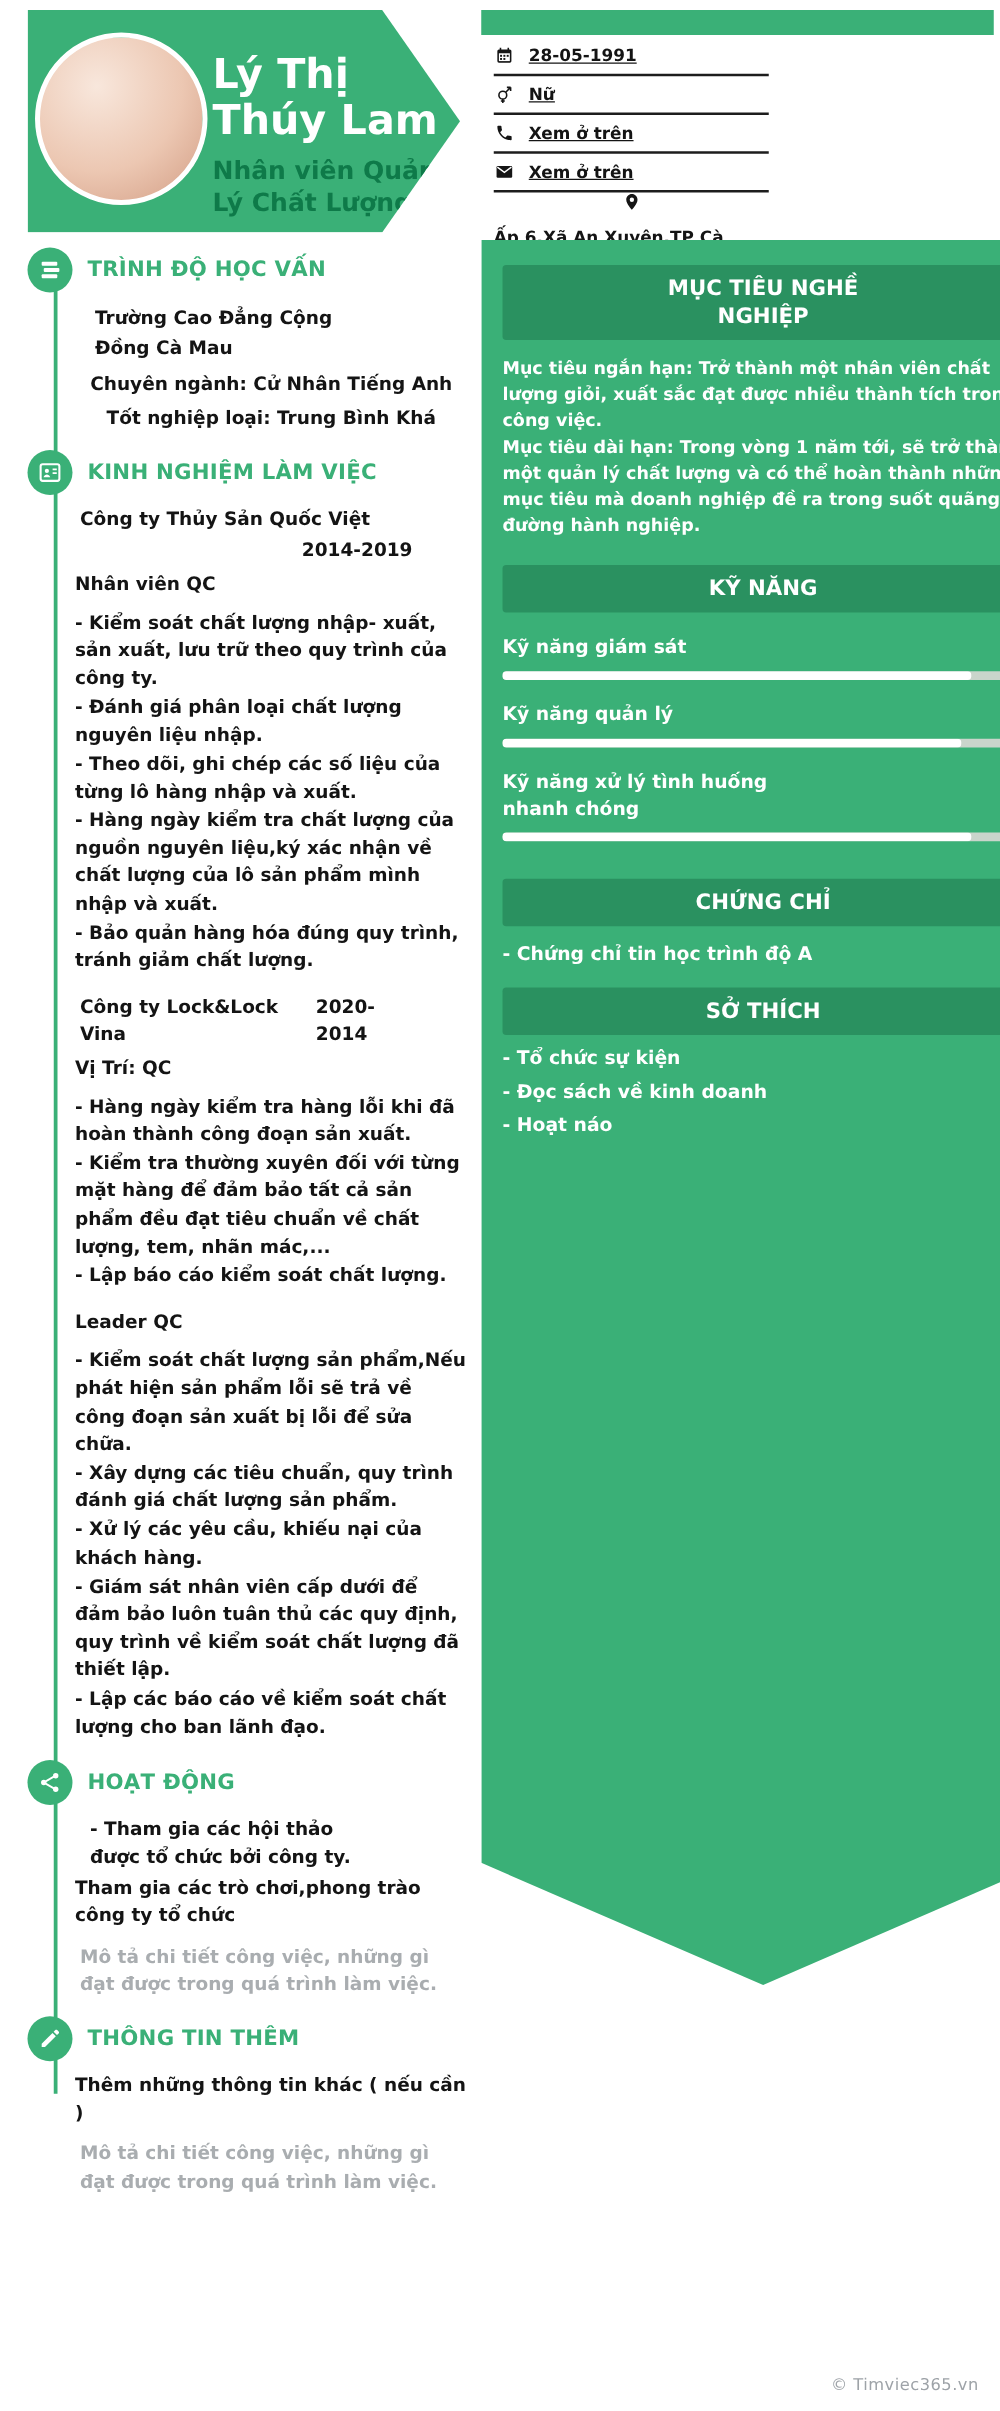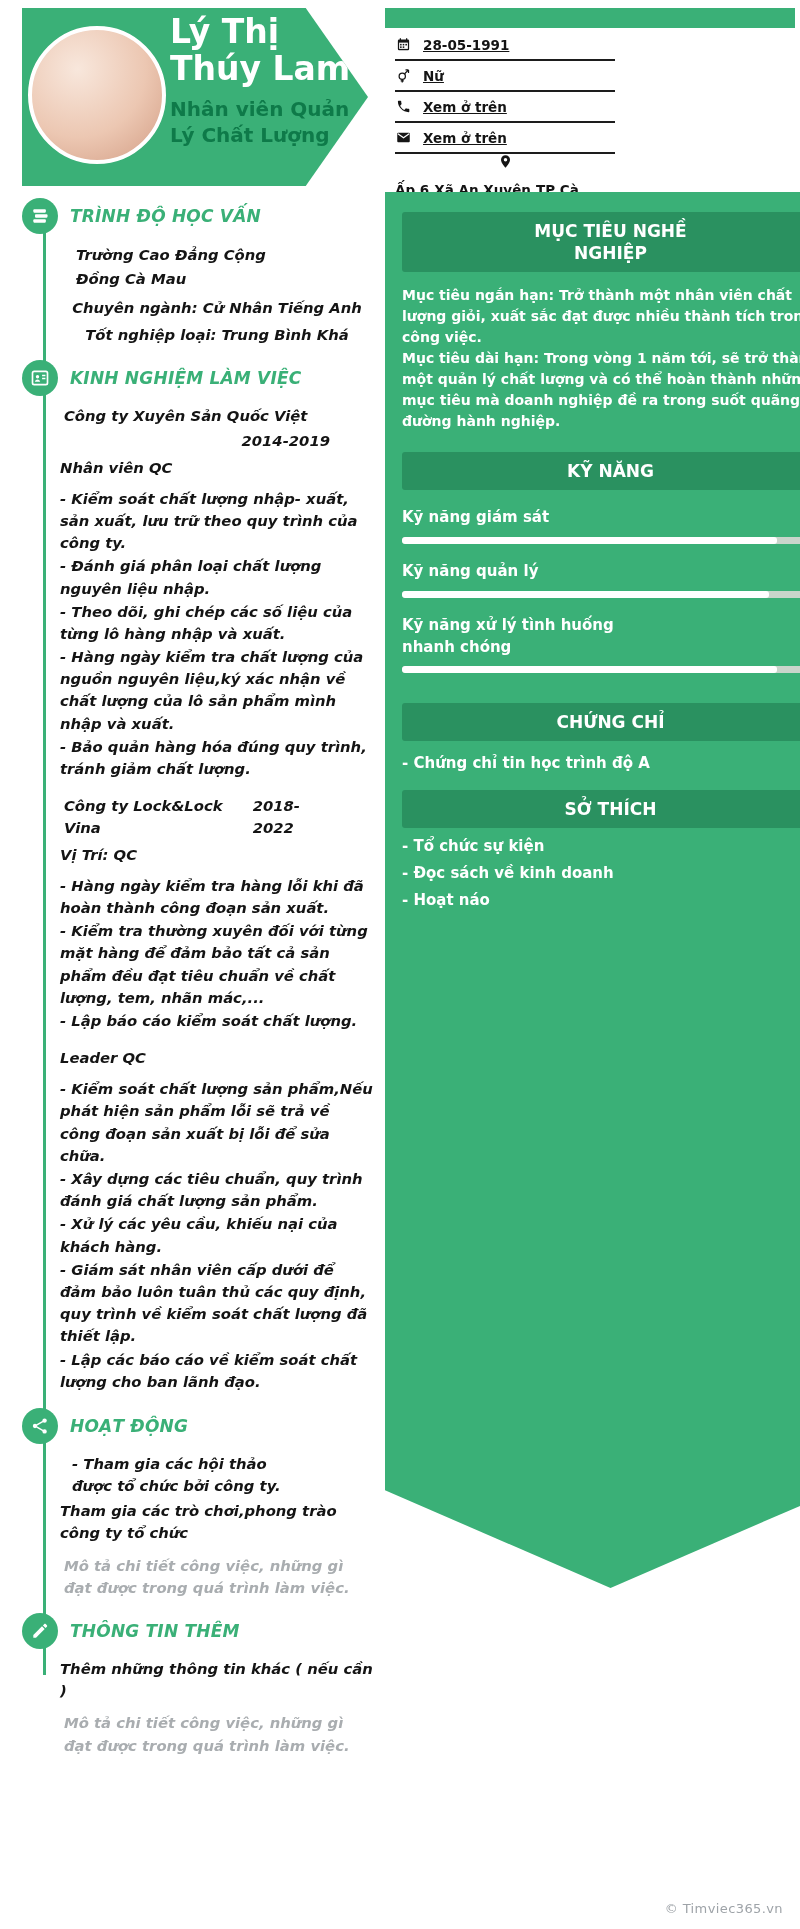--- a/index.html
+++ b/index.html
@@ -18,27 +18,27 @@
   
   .banner{
     position:absolute;left:22px;top:8px;width:346px;height:178px;background:var(--g);
     clip-path:polygon(0 0,82% 0,100% 50%,82% 100%,0 100%);
   }
   .photo{
     position:absolute;left:6px;top:18px;width:138px;height:138px;border-radius:50%;
     border:4px solid #fff;
     background:radial-gradient(circle at 35% 30%,#f8e7dc,#ecc7b2 55%,#d8a68e 90%);
   }
-  .name-wrap{position:absolute;left:148px;top:6px;width:192px;}
+  .name-wrap{position:absolute;left:148px;top:33px;width:192px;}
   .name{color:#fff;font-weight:bold;font-size:33px;line-height:1.12;}
   .job-title{color:var(--sub);font-weight:bold;font-size:20px;line-height:1.3;margin-top:8px;}
 
   .sections{position:absolute;left:22px;top:198px;width:352px;}
   .timeline{position:absolute;left:21px;top:10px;bottom:96px;width:3px;background:var(--g);z-index:0;}
-  .section{position:relative;margin-bottom:14px;z-index:1;font-style:italic;}
+  .section{position:relative;margin-bottom:14px;z-index:1;}
   .sec-head{display:flex;align-items:center;gap:12px;margin-bottom:9px;}
   .sec-icon{
     width:36px;height:36px;border-radius:50%;background:var(--g);
     display:flex;align-items:center;justify-content:center;flex:0 0 36px;
   }
   .sec-title{color:var(--g);font-weight:bold;font-size:17px;letter-spacing:.2px;}
   .sec-body{margin-left:38px;font-size:14.8px;font-weight:bold;line-height:1.5;}
 
   .edu-school{margin-left:16px;max-width:232px;line-height:1.65;}
   .edu-line{margin-top:5px;text-align:center;}
@@ -133,36 +133,36 @@
               <circle cx="9" cy="10.5" r="2" fill="#fff"></circle>
               <path d="M5.8 16.5c.6-1.8 1.9-2.7 3.2-2.7s2.6.9 3.2 2.7z" fill="#fff"></path>
               <path d="M14.5 9h4M14.5 12.5h4" stroke="#fff" stroke-width="1.7"></path>
             </svg>
         </span>
         <span class="sec-title">KINH NGHIỆM LÀM VIỆC</span>
       </div>
       <div class="sec-body">
 
         <div class="job">
-          <div class="job-company">Công ty Xuyên Sản Quốc Việt</div>
+          <div class="job-company">Công ty Thủy Sản Quốc Việt</div>
           <div class="job-period-line">2014-2019</div>
           <div class="job-role">Nhân viên QC</div>
           <div class="duties">
             <div class="duty">- Kiểm soát chất lượng nhập- xuất, sản xuất, lưu trữ theo quy trình của công ty.</div>
             <div class="duty">- Đánh giá phân loại chất lượng nguyên liệu nhập.</div>
             <div class="duty">- Theo dõi, ghi chép các số liệu của từng lô hàng nhập và xuất.</div>
             <div class="duty">- Hàng ngày kiểm tra chất lượng của nguồn nguyên liệu,ký xác nhận về chất lượng của lô sản phẩm mình nhập và xuất.</div>
             <div class="duty">- Bảo quản hàng hóa đúng quy trình, tránh giảm chất lượng.</div>
           </div>
         </div>
 
         <div class="job">
           <div class="job-head-flex">
             <span>Công ty Lock&amp;Lock Vina</span>
-            <span>2018-2022</span>
+            <span>2020-2014</span>
           </div>
           <div class="job-role">Vị Trí: QC</div>
           <div class="duties">
             <div class="duty">- Hàng ngày kiểm tra hàng lỗi khi đã hoàn thành công đoạn sản xuất.</div>
             <div class="duty">- Kiểm tra thường xuyên đối với từng mặt hàng để đảm bảo tất cả sản phẩm đều đạt tiêu chuẩn về chất lượng, tem, nhãn mác,...</div>
             <div class="duty">- Lập báo cáo kiểm soát chất lượng.</div>
           </div>
         </div>
 
         <div class="job">

